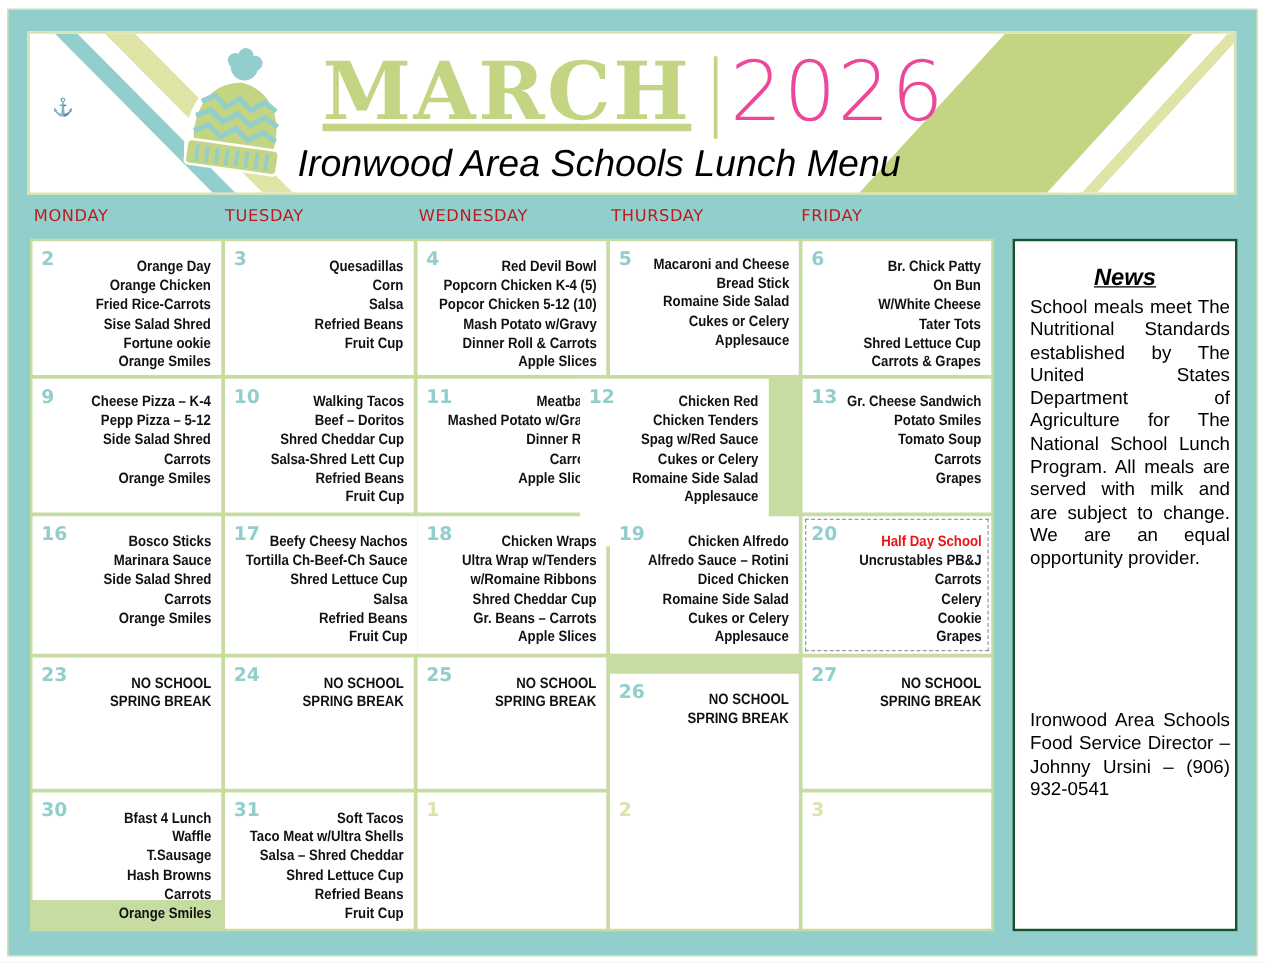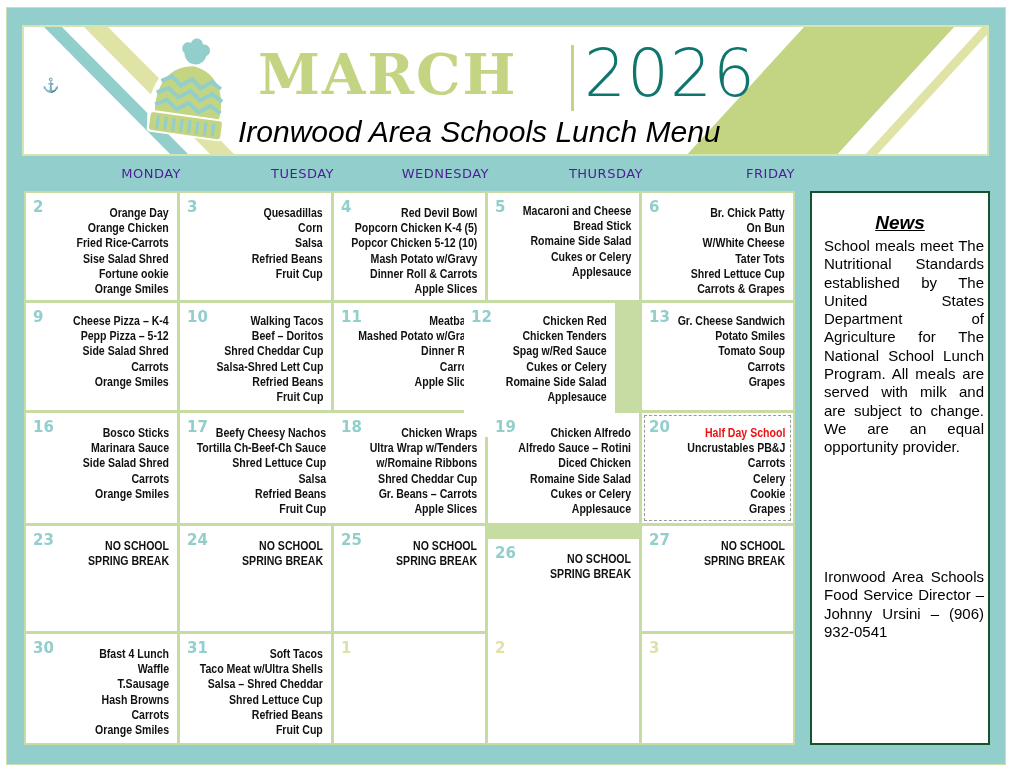--- a/index.html
+++ b/index.html
@@ -14,41 +14,41 @@
       position: absolute; left: 22px; top: 25px; width: 967px; height: 131px;
       background: #ffffff; border: 2px solid #d6e4b4; overflow: hidden;
     }
     .banner svg.deco { position: absolute; left: 0; top: 0; }
     .anchor-icon {
       position: absolute; left: 18px; top: 50px; color: #3b6fb0; font-size: 14px;
     }
     .hat-icon { position: absolute; left: 118px; top: 10px; }
     .title-month {
       position: absolute; left: 234px; top: 12px;
-      font-family: "DejaVu Serif", serif; font-weight: bold; font-size: 56px;
-      color: #c3d483; letter-spacing: 2px; line-height: 70px;
+      font-family: "DejaVu Serif", serif; font-weight: bold; font-size: 64px;
+      color: #c3d483; letter-spacing: 2px; line-height: 70px; text-decoration: underline;
     }
     .title-divider {
       position: absolute; left: 547px; top: 18px; width: 3px; height: 66px; background: #c3d483;
     }
     .title-year {
       position: absolute; left: 560px; top: 12px;
       font-family: "DejaVu Sans", sans-serif; font-weight: 200; font-size: 66px;
-      color: #0f766e; line-height: 70px; letter-spacing: 1px;
+      color: #ec4899; line-height: 70px; letter-spacing: 1px;
     }
     .subtitle {
       position: absolute; left: 214px; top: 88px;
       font-family: "Liberation Sans", sans-serif; font-weight: normal; font-style: italic;
       font-size: 30px; color: #000; white-space: nowrap;
     }
 
     .dayheads { position: absolute; left: 25px; top: 163px; width: 770px; height: 24px; }
     .dayhead {
-      position: absolute; top: 0; width: 154px; text-align: right;
-      font-family: "DejaVu Sans", sans-serif; font-size: 13px; color: #4c1d95; letter-spacing: 0.5px;
+      position: absolute; top: 0; width: 154px; text-align: left;
+      font-family: "DejaVu Sans", sans-serif; font-size: 13px; color: #b91c1c; letter-spacing: 0.5px;
       line-height: 22px;
     }
 
     .grid {
       position: absolute; left: 24px; top: 191px; width: 771px; height: 554px;
       background: #c6dca2;
     }
     .cell {
       position: absolute; background: #ffffff;
     }
@@ -330,21 +330,21 @@
     </div>
   </div>
   <div class="cell" style="left:618px;top:335px;width:151px;height:105px">
     <span class="num">27</span>
     <div class="items">
       <div>NO SCHOOL</div>
       <div>SPRING BREAK</div>
     </div>
   </div>
 
-  <div class="cell" style="left:2px;top:443px;width:151px;height:109px">
+  <div class="cell" style="left:2px;top:443px;width:151px;height:86px">
     <span class="num">30</span>
     <div class="items">
       <div>Bfast 4 Lunch</div>
       <div>Waffle</div>
       <div>T.Sausage</div>
       <div>Hash Browns</div>
       <div>Carrots</div>
       <div>Orange Smiles</div>
     </div>
   </div>

